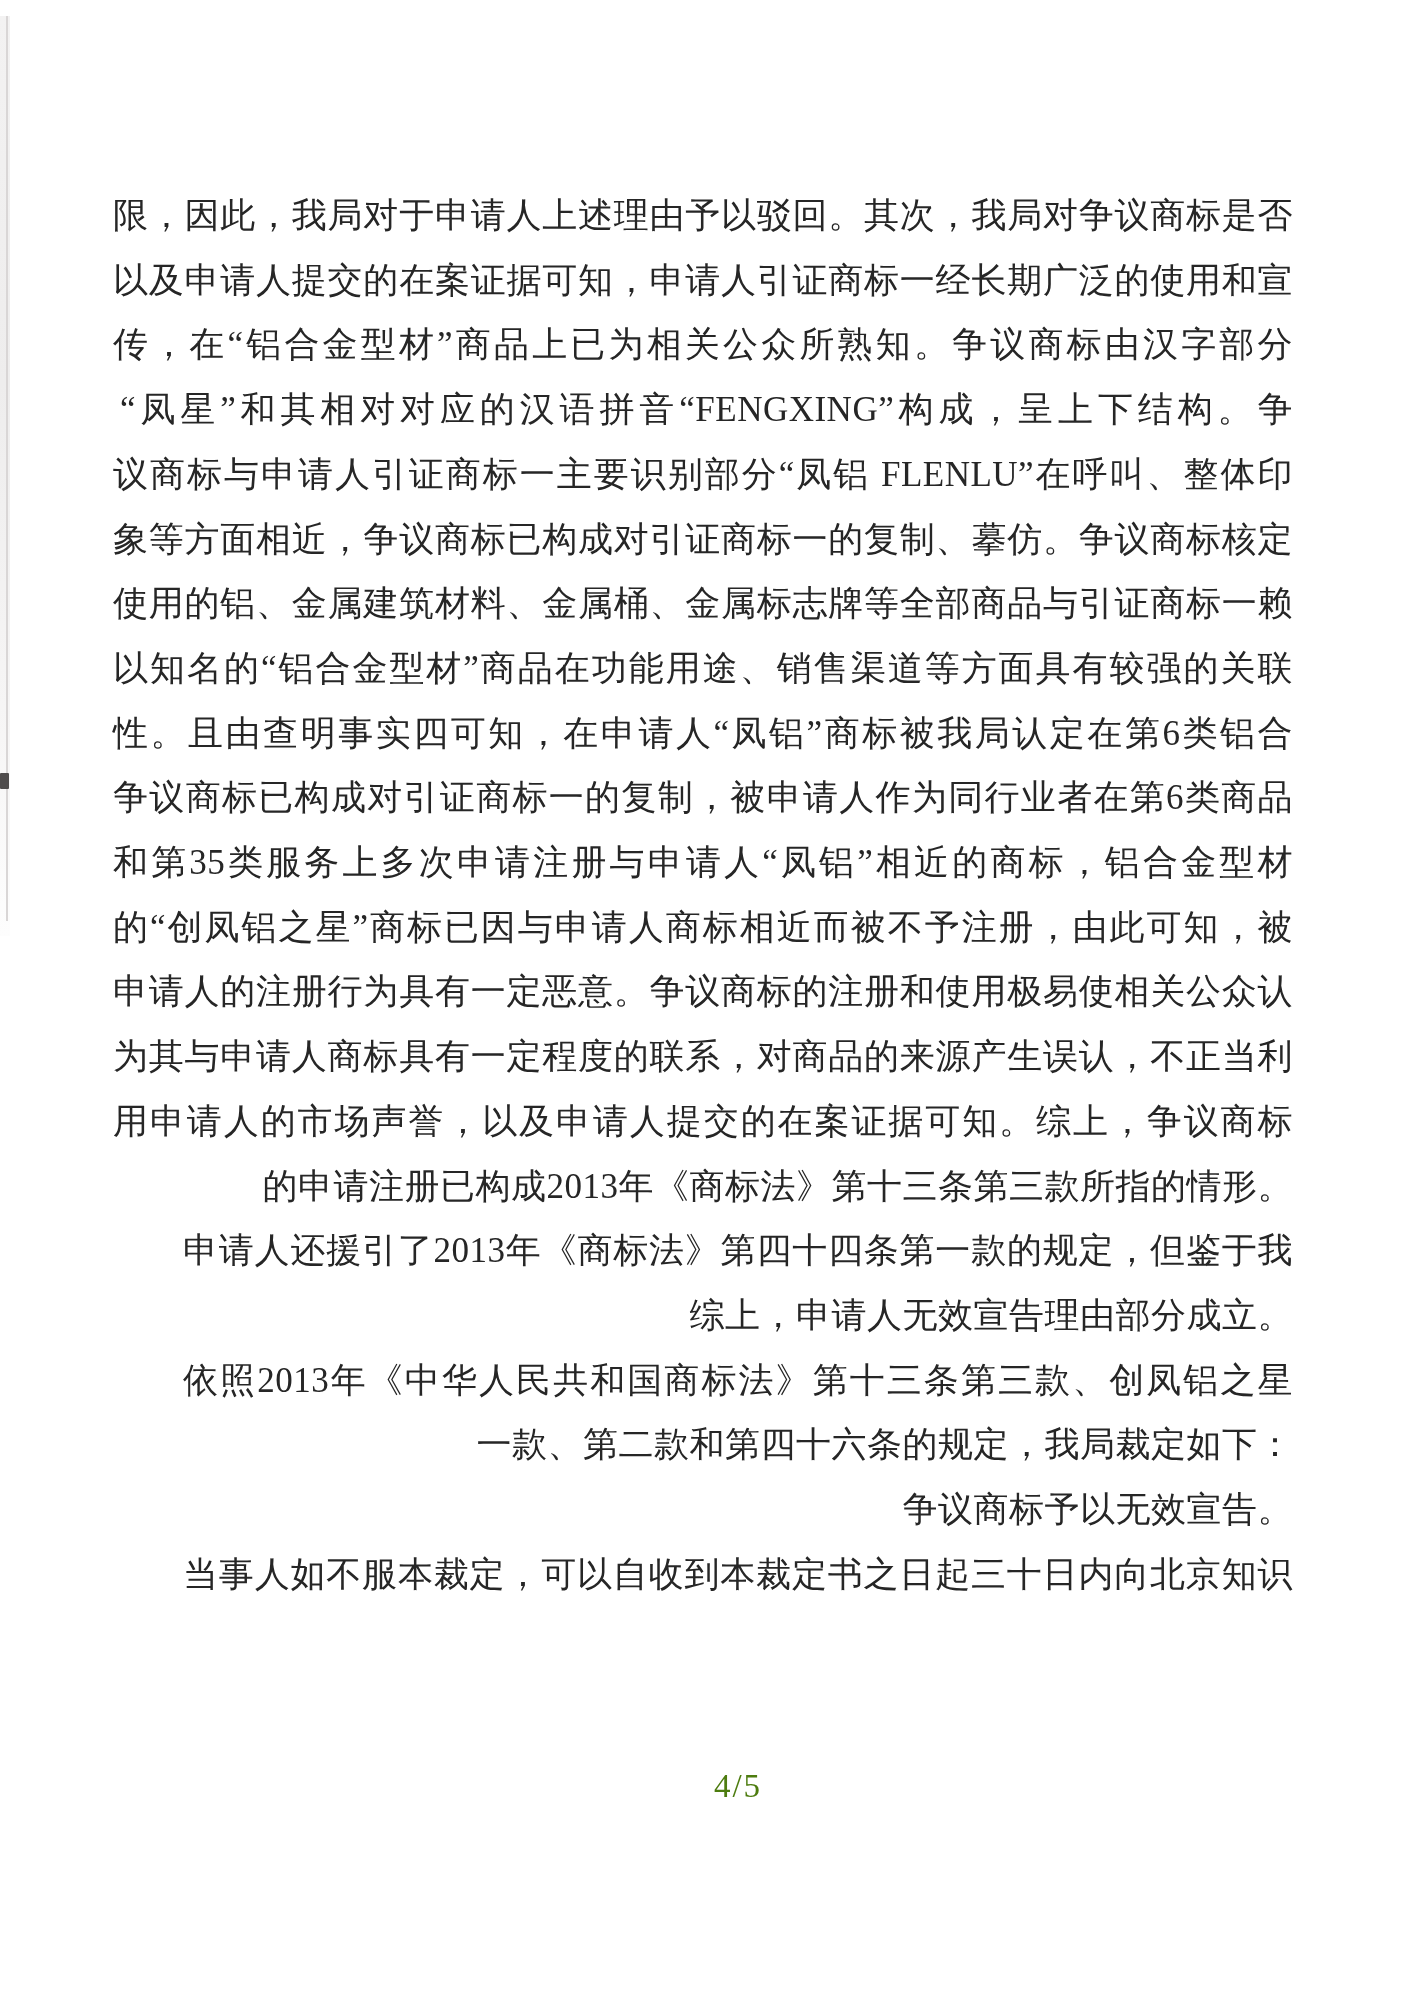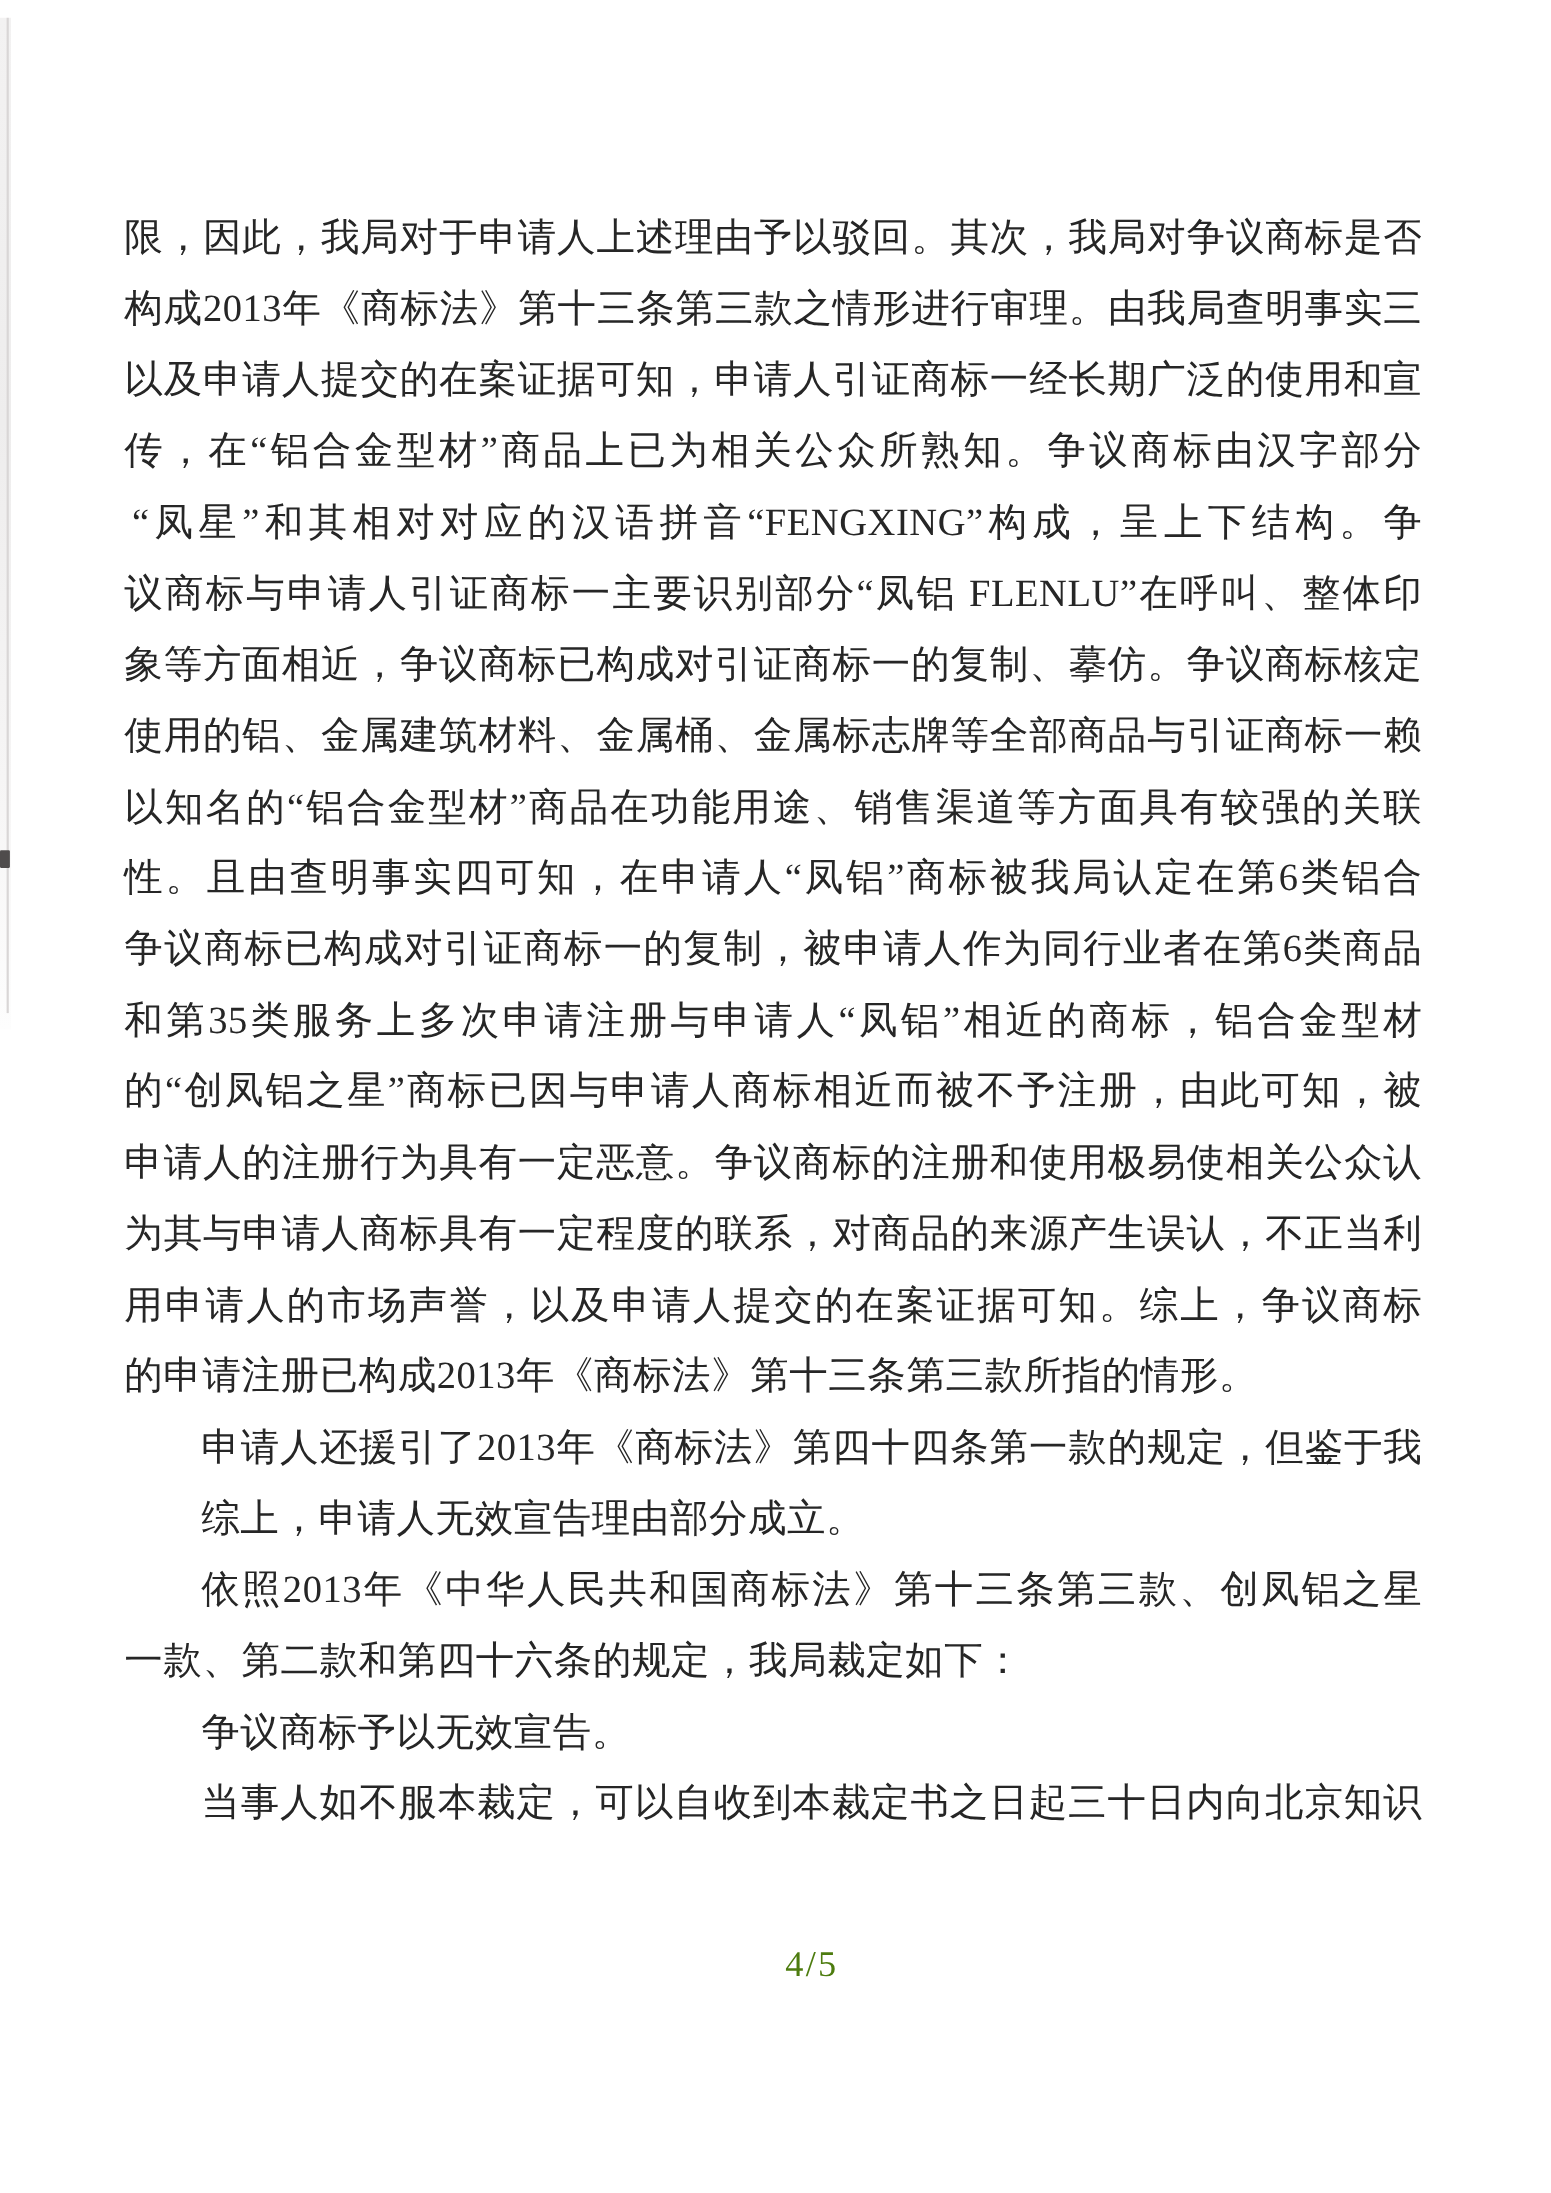--- a/index.html
+++ b/index.html
@@ -41,21 +41,21 @@
     position: absolute;
     left: 113px;
     top: 168px;
     width: 1180px;
     color: var(--ink, #262626);
     font-size: 35px;
     line-height: 64.7px;
     letter-spacing: 0.5px;
   }
   .line {
-    text-align: left;
+    text-align: right;
   }
   .line.fill {
     text-align: justify;
     text-align-last: justify;
   }
   .footer {
     position: absolute;
     top: 1752px;
     left: 0;
     width: 100%;
@@ -69,21 +69,20 @@
 </head>
 <body style="--ink: #262626; --paper: #ffffff;">
 
 <div class="page">
   <div class="edge-band"></div>
   <div class="edge-line"></div>
   <div class="speck"></div>
 
   <div class="text-block" id="text-block">
       <div class="line fill">限，因此，我局对于申请人上述理由予以驳回。其次，我局对争议商标是否</div>
-      <div class="line fill">构成2013年《商标法》第十三条第三款之情形进行审理。由我局查明事实三</div>
       <div class="line fill">以及申请人提交的在案证据可知，申请人引证商标一经长期广泛的使用和宣</div>
       <div class="line fill">传，在“铝合金型材”商品上已为相关公众所熟知。争议商标由汉字部分</div>
       <div class="line fill" style="padding-left: 0.2em;">“凤星”和其相对对应的汉语拼音“FENGXING”构成，呈上下结构。争</div>
       <div class="line fill">议商标与申请人引证商标一主要识别部分“凤铝 FLENLU”在呼叫、整体印</div>
       <div class="line fill">象等方面相近，争议商标已构成对引证商标一的复制、摹仿。争议商标核定</div>
       <div class="line fill">使用的铝、金属建筑材料、金属桶、金属标志牌等全部商品与引证商标一赖</div>
       <div class="line fill">以知名的“铝合金型材”商品在功能用途、销售渠道等方面具有较强的关联</div>
       <div class="line fill">性。且由查明事实四可知，在申请人“凤铝”商标被我局认定在第6类铝合</div>
       <div class="line fill">争议商标已构成对引证商标一的复制，被申请人作为同行业者在第6类商品</div>
       <div class="line fill">和第35类服务上多次申请注册与申请人“凤铝”相近的商标，铝合金型材</div>

